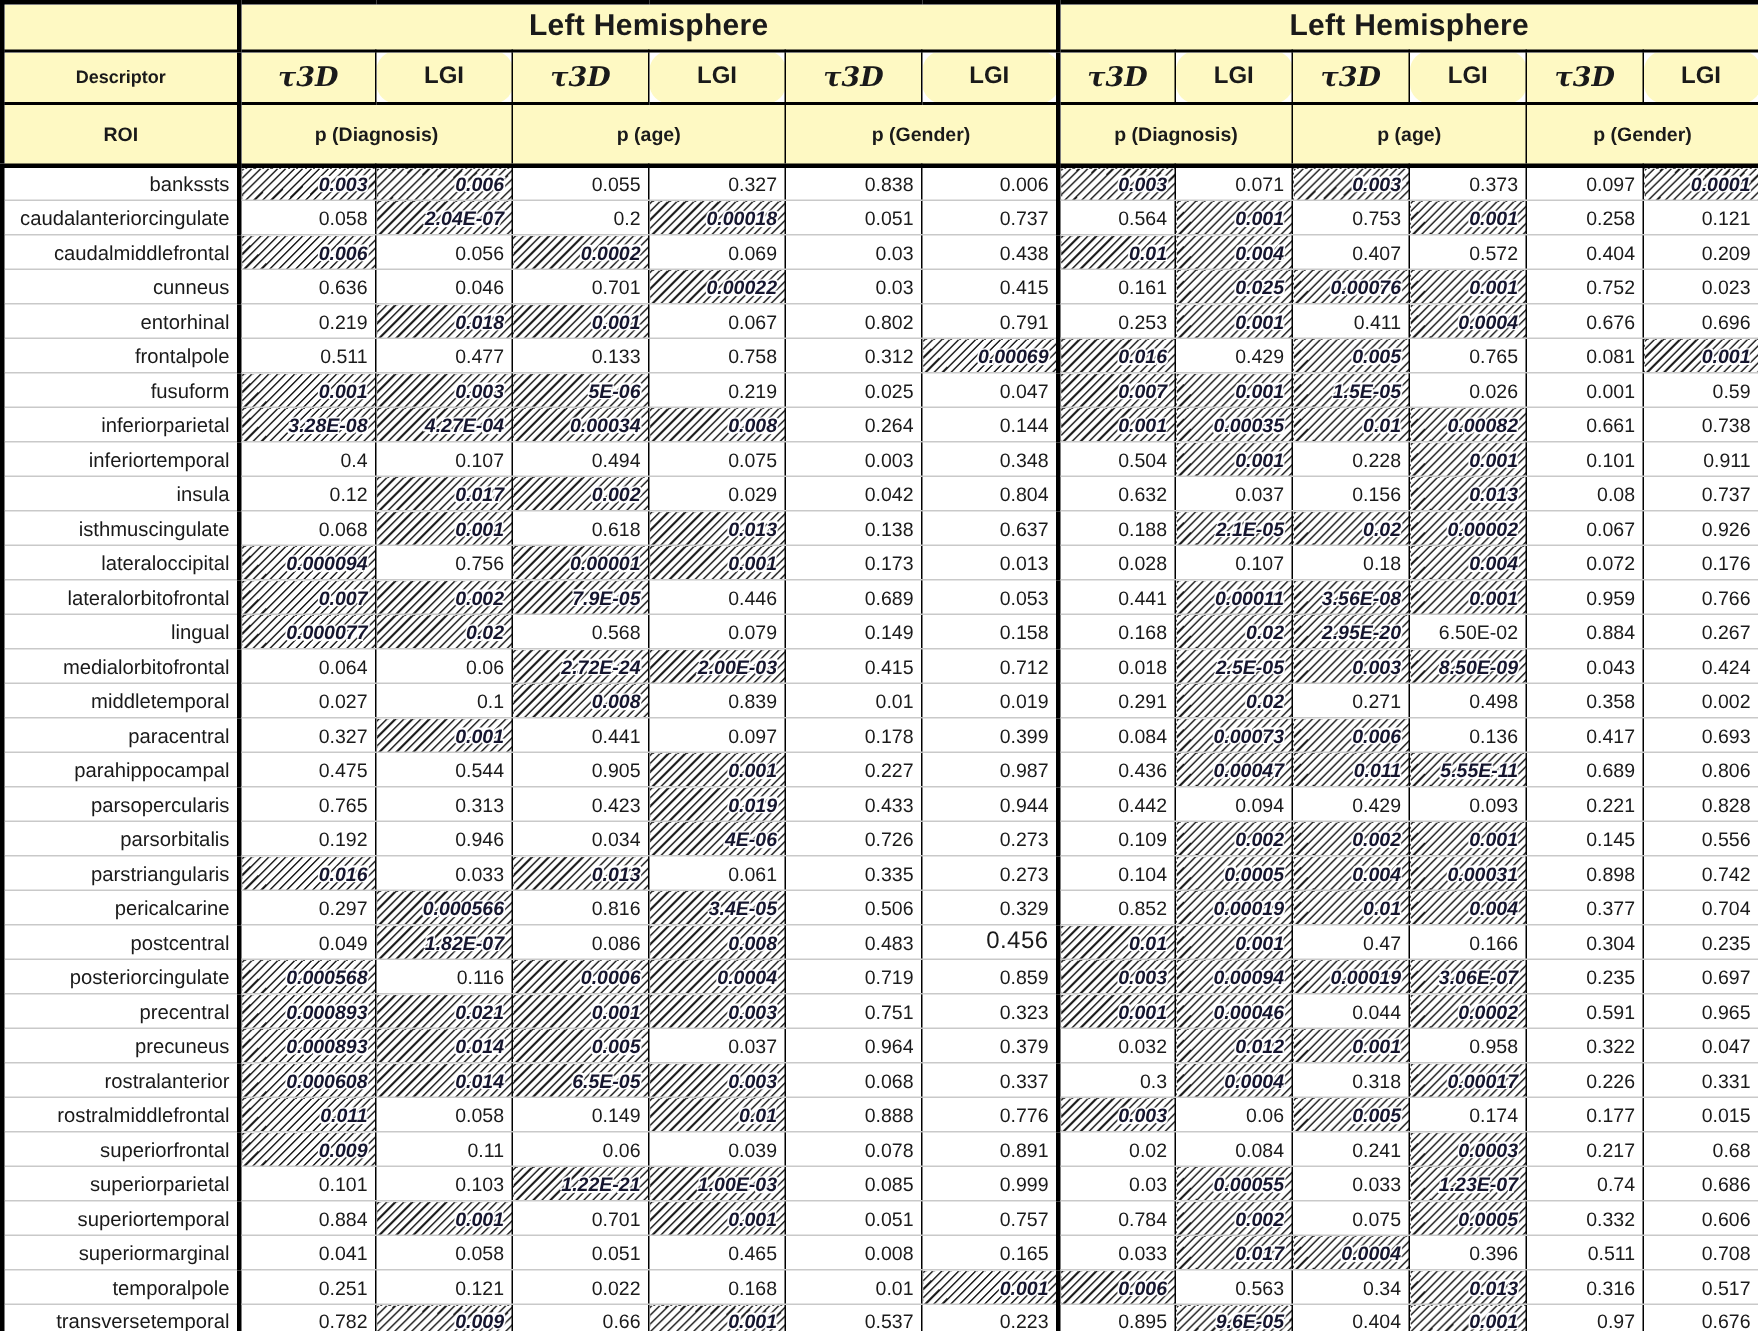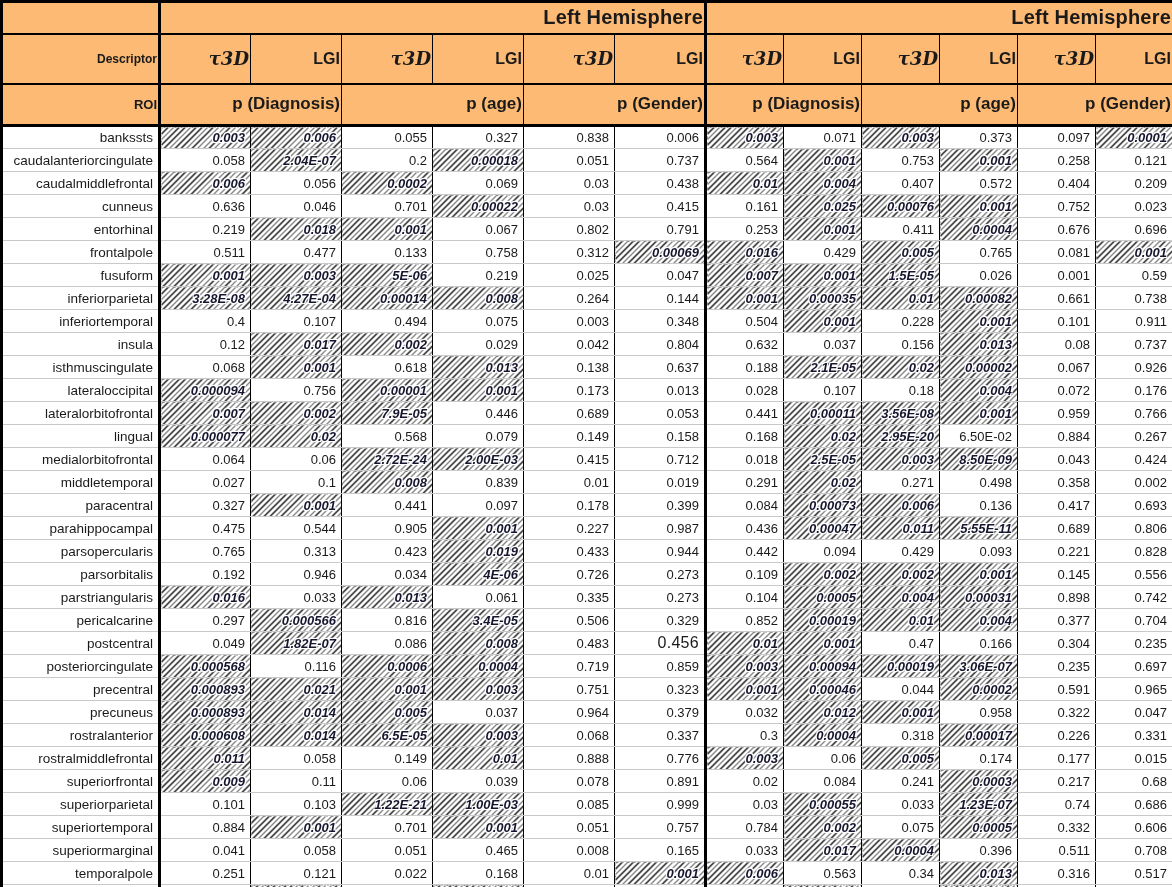--- a/index.html
+++ b/index.html
@@ -3,29 +3,29 @@
 <meta charset="utf-8">
 <style>
   html,body{margin:0;padding:0;background:#fff;}
   body{font-family:"Liberation Sans",sans-serif;color:#1a1a1a;}
   table{border-collapse:collapse;table-layout:fixed;width:1172px;height:887px;border:3px solid #000;}
   th,td{overflow:hidden;white-space:nowrap;box-sizing:border-box;}
   
   th,td{border-right:1px solid #000;}
   .thickR{border-right:3px solid #000 !important;}
   
-  thead th{background:#fdba74;text-align:right;vertical-align:middle;}
+  thead th{background:#fef9c3;text-align:center;vertical-align:middle;}
   tr.hemiRow th{border-bottom:2px solid #000;height:32px;font-size:20px;font-weight:bold;letter-spacing:.2px;}
   tr.hemiRow th.corner{border-bottom:2px solid #000;}
-  tr.descRow th{border-bottom:2px solid #000;height:50px;}
+  tr.descRow th{border-bottom:2px solid #000;height:35px;}
   tr.descRow th.descLbl{font-size:12px;font-weight:bold;}
   tr.descRow th.tau{font-family:"DejaVu Serif",serif;font-style:italic;font-weight:bold;font-size:18px;}
-  tr.descRow th.lgi{font-size:16px;font-weight:bold;}
+  tr.descRow th.lgi{font-size:16px;font-weight:bold;border-radius:13px;}
   tr.roiRow th{border-bottom:3px solid #000;height:42px;font-size:13px;font-weight:bold;}
-  tr.roiRow th.pLbl{font-size:17px;}
+  tr.roiRow th.pLbl{font-size:13px;}
   
   tbody td{border-bottom:1px solid #c9c9c9;font-size:13px;height:23px;padding:0 5px 0 3px;}
   tbody td.roi{text-align:right;font-size:13.5px;padding-left:4px;}
   tbody td.val{text-align:right;}
   tbody tr:last-child td{border-bottom:none;}
   td.sig{font-style:italic;font-weight:bold;color:#15152e;
     background-image:repeating-linear-gradient(135deg,rgba(0,0,0,.92) 0px,rgba(0,0,0,.92) 1px,transparent 1px,transparent 4px);
     text-shadow:-1px -1px 0 #fff,1px -1px 0 #fff,-1px 1px 0 #fff,1px 1px 0 #fff,0 0 2px #fff,0 0 3px #fff;}
   td.big{font-size:16px;letter-spacing:.3px;}
 </style>
@@ -182,21 +182,21 @@
         <td class="val sig">0.001</td>
         <td class="val sig">1.5E-05</td>
         <td class="val">0.026</td>
         <td class="val">0.001</td>
         <td class="val">0.59</td>
       </tr>
       <tr>
         <td class="roi thickR">inferiorparietal</td>
         <td class="val sig">3.28E-08</td>
         <td class="val sig">4.27E-04</td>
-        <td class="val sig">0.00014</td>
+        <td class="val sig">0.00034</td>
         <td class="val sig">0.008</td>
         <td class="val">0.264</td>
         <td class="val thickR">0.144</td>
         <td class="val sig">0.001</td>
         <td class="val sig">0.00035</td>
         <td class="val sig">0.01</td>
         <td class="val sig">0.00082</td>
         <td class="val">0.661</td>
         <td class="val">0.738</td>
       </tr>

